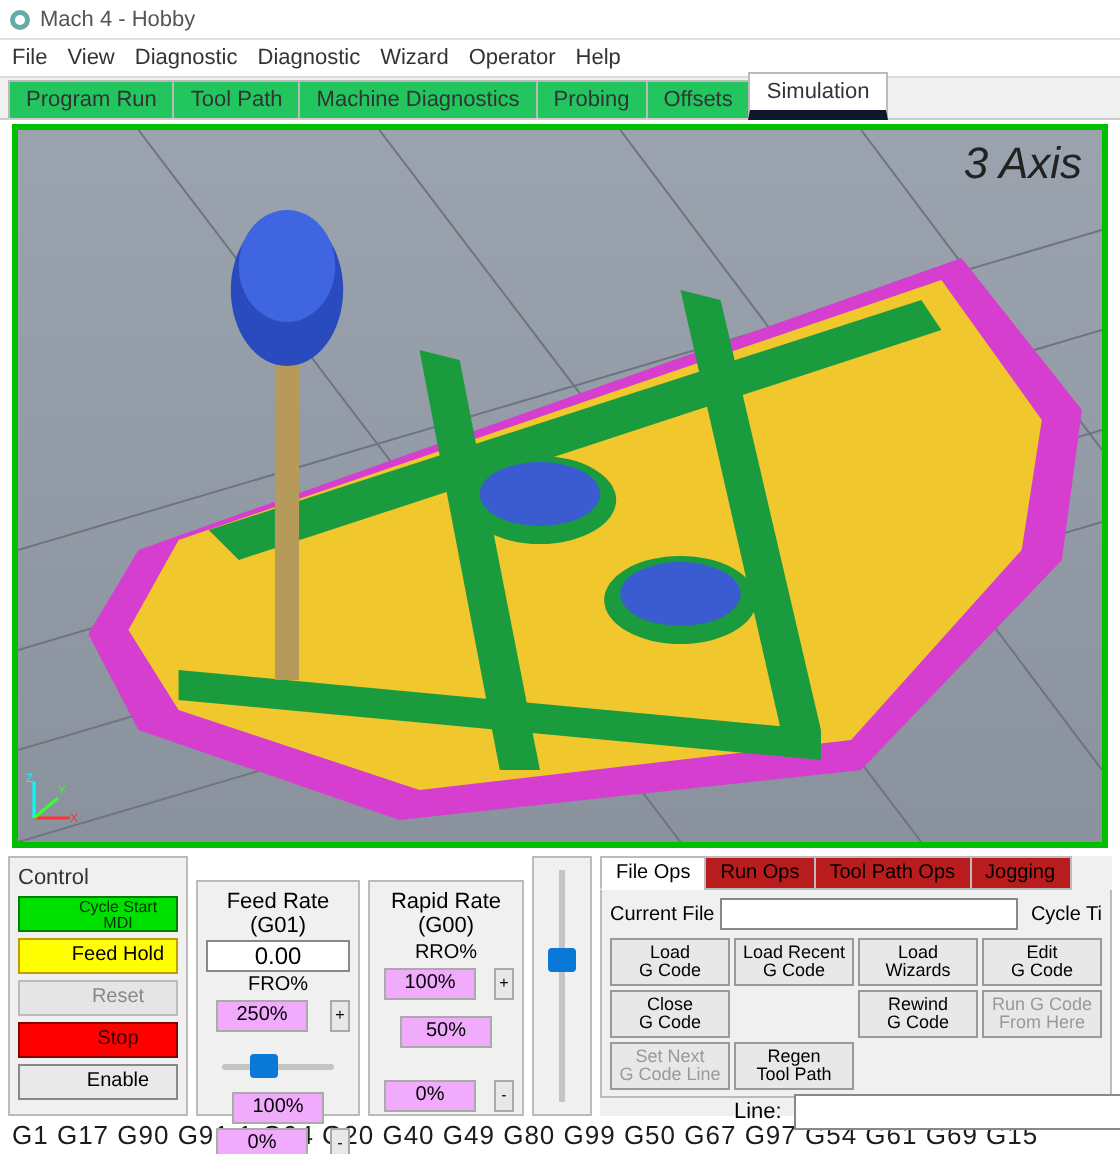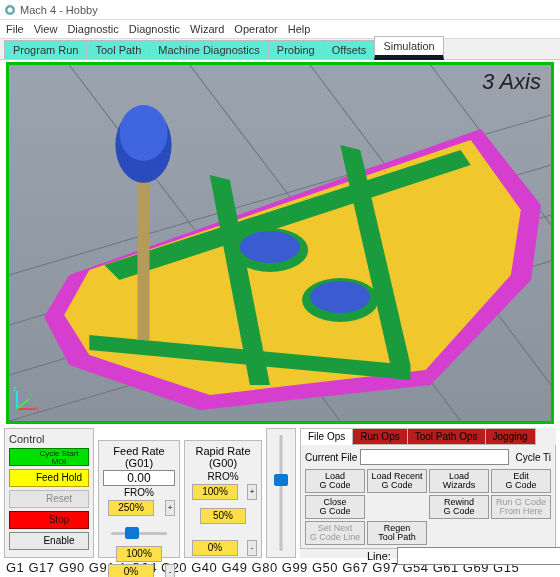--- a/index.html
+++ b/index.html
@@ -2,41 +2,41 @@
 <html><head>
 <meta charset="utf-8">
 <style>
   * { box-sizing: border-box; margin: 0; padding: 0; font-family: "Segoe UI", Tahoma, sans-serif; }
   html, body { width: 560px; height: 577px; background: #fff; overflow: hidden; font-size: 11px; }
   .titlebar { height: 20px; display: flex; align-items: center; padding: 0 4px; color: #555; background: #fff; border-bottom: 1px solid #e0e0e0; }
   .titlebar .icon { width: 12px; height: 12px; margin-right: 4px; }
   .menubar { height: 18px; display: flex; align-items: center; gap: 10px; padding: 0 6px; color: #333; }
   .menubar span { cursor: default; }
   .tabbar { height: 22px; display: flex; align-items: end; padding: 0 4px; gap: 0; background: #f0f0f0; border-top: 1px solid #ddd; border-bottom: 1px solid #ccc;}
-  .tab { padding: 3px 8px; background: #5eead4; border: 1px solid #bbb; border-bottom: none; font-size: 11px; color: #333; margin-right: -1px;}
+  .tab { padding: 3px 8px; background: #22c55e; border: 1px solid #bbb; border-bottom: none; font-size: 11px; color: #333; margin-right: -1px;}
   .tab.active { background: #fff; position: relative; top: 1px; border-bottom: 5px solid #0f172a;}
   .viewport { position: relative; height: 362px; margin: 2px 6px 4px 6px; border: 3px solid #00bf00; background: linear-gradient(#9ba3ae,#8a929d); overflow: hidden; }
   .viewport-label { position: absolute; right: 10px; top: 4px; font-size: 22px; color: #222; font-style: italic; }
   .triad { position: absolute; left: 4px; bottom: 6px; font-size: 8px; color: #ddd; }
   .partimg { position:absolute; left:0; top:0; width:100%; height:100%; }
 
   .panels { display: flex; height: 130px; padding: 0 4px; gap: 4px;}
   .panel { border: 1px solid #bbb; background: #f0f0f0; padding: 4px; position: relative; }
   .panel-header{font-size:11px;color:#333;margin-bottom:3px}
   .ctrl { width: 90px; }
   .btn { display: block; width: 80px; height: 18px; margin: 0 auto 3px auto; border: 1px solid #888; font-size: 10px; background: #e9e9e9; text-align: center; line-height: 16px; padding-left: 20px; }
   .btn.green { background: #00e000; border-color: #008000; color: #003000;}
   .btn.yellow { background: #ffff00; border-color: #bba000; }
   .btn.red { background: #ff0000; border-color: #800000; color:#300000}
   .btn.disabled { background: #e5e5e5; color: #888; border-color: #bbb; }
   .rate { width: 82px; text-align: center; margin-top: 12px; }
   .rate .title{font-size:11px;margin-bottom:1px}
   .rate .readout { background:#fff;border:1px solid #888;height:16px;line-height:14px;font-size:12px;margin-bottom:1px}
   .rate .sub{font-size:10px;margin-bottom:2px}
-  .rate .pct { background:#fde047;border:1px solid #aaa;height:16px;line-height:14px;width:46px;margin:0 auto 2px auto;font-size:10px}
+  .rate .pct { background:#f0abfc;border:1px solid #aaa;height:16px;line-height:14px;width:46px;margin:0 auto 2px auto;font-size:10px}
   .rate .pctrow{display:flex;justify-content:center;gap:6px}
   .rate .tick{width:10px;height:16px;border:1px solid #aaa;background:#e8e8e8;font-size:8px;line-height:14px}
   .rate .sliderbox{height:22px;margin-top:4px;position:relative}
   .rate .track{position:absolute;left:8px;right:8px;top:10px;height:3px;background:#c4c4c4;border-radius:2px}
   .rate .thumb{position:absolute;top:5px;width:14px;height:12px;background:#0a78d6;border-radius:2px}
   .vslider{width:30px;position:relative}
   .vslider .vtrack{position:absolute;left:50%;top:6px;bottom:6px;width:3px;background:#c4c4c4;transform:translateX(-50%)}
   .vslider .vthumb{position:absolute;left:50%;width:14px;height:12px;background:#0a78d6;border-radius:2px;transform:translateX(-50%)}
 
   .fileops { flex: 1; background: #f0f0f0; padding: 0; border:none; position:relative;}

